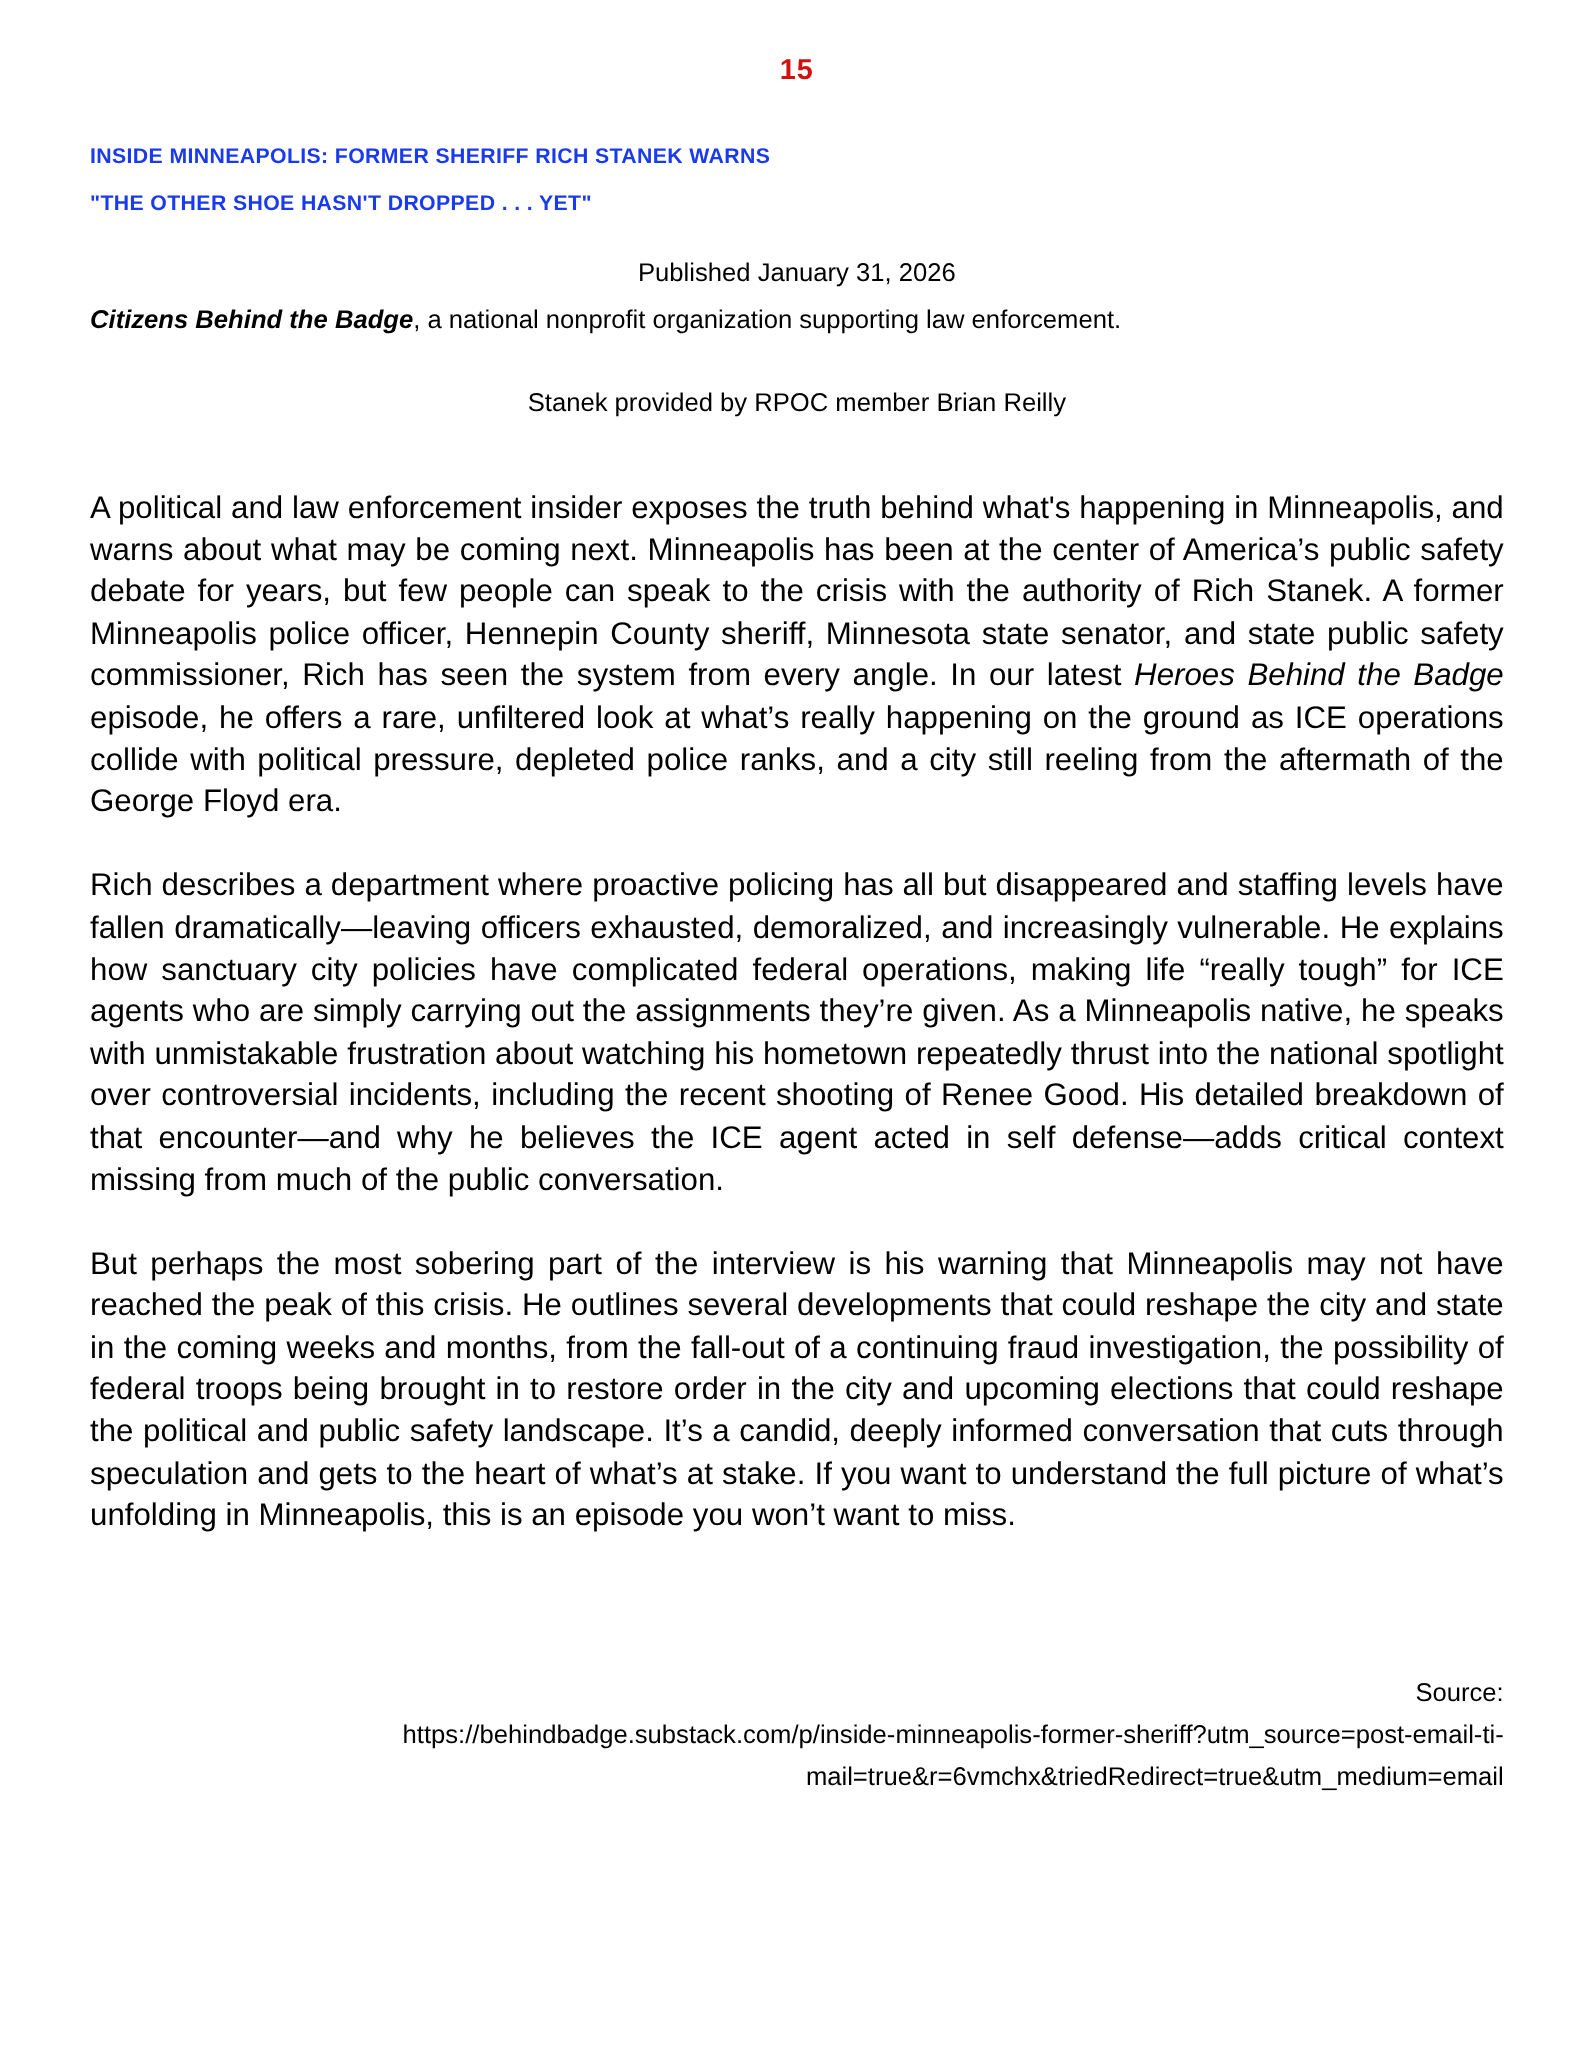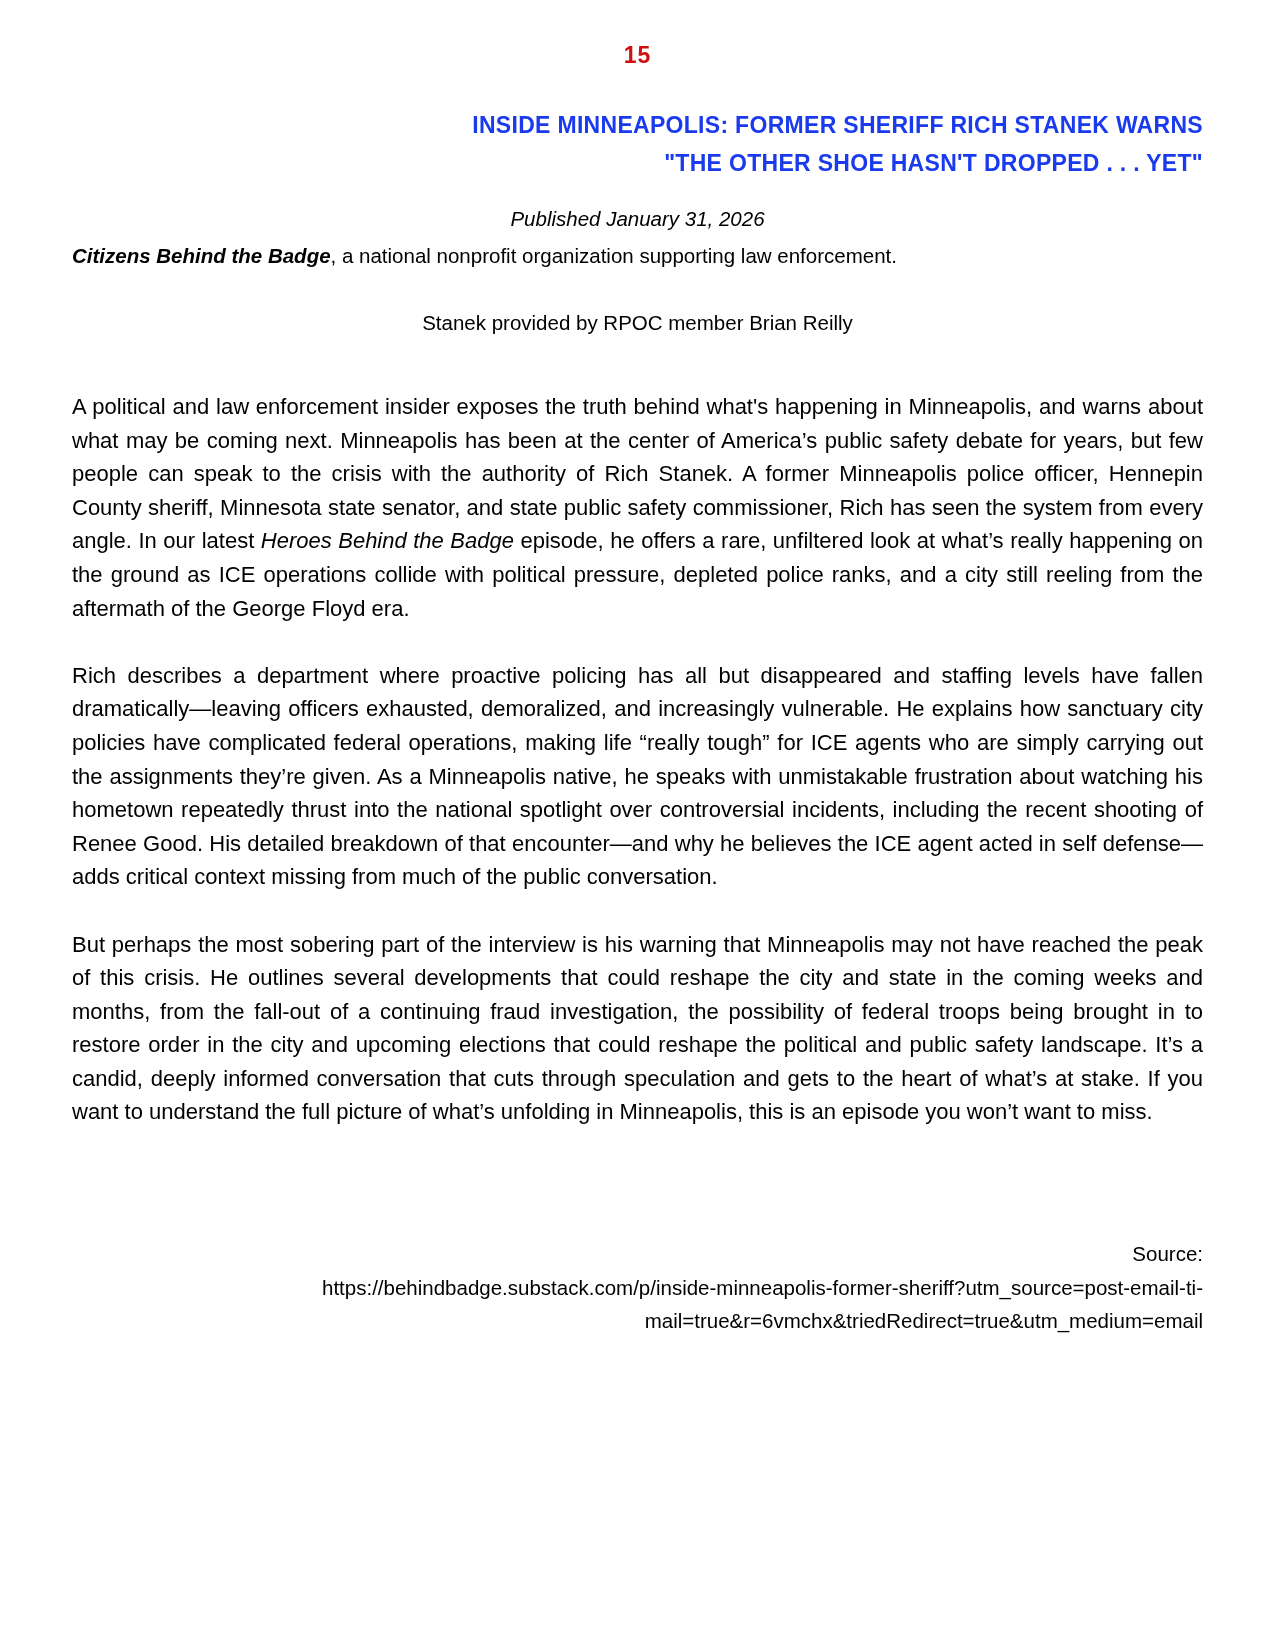--- a/index.html
+++ b/index.html
@@ -24,48 +24,47 @@
   .page-number {
     padding-top: 42px;
     text-align: center;
     color: var(--red);
     font-weight: bold;
     font-size: 23px;
     letter-spacing: 1px;
   }
   .article-title {
     margin-top: 37px;
-    text-align: right;
+    text-align: left;
     color: var(--blue);
     font-weight: bold;
-    font-size: 23px;
+    font-size: 17px;
     line-height: 38px;
     letter-spacing: 0.3px;
   }
   .published-line {
     margin-top: 22px;
     text-align: center;
     font-size: 20.5px;
     line-height: 30px;
-    font-style: italic;
   }
   .byline {
     margin-top: 7px;
     font-size: 20.5px;
     line-height: 30px;
   }
   .provided-by {
     margin-top: 37px;
     text-align: center;
     font-size: 20.5px;
     line-height: 30px;
   }
   .article-body {
     margin-top: 52px;
-    font-size: 22px;
+    font-size: 25px;
     line-height: 33.6px;
     text-align: justify;
   }
   .article-body p {
     margin: 0 0 33.6px 0;
   }
   .article-body p:last-child { margin-bottom: 0; }
   .seg-italic { font-style: italic; }
   .seg-bold-italic { font-style: italic; font-weight: bold; }
   .source-block {

